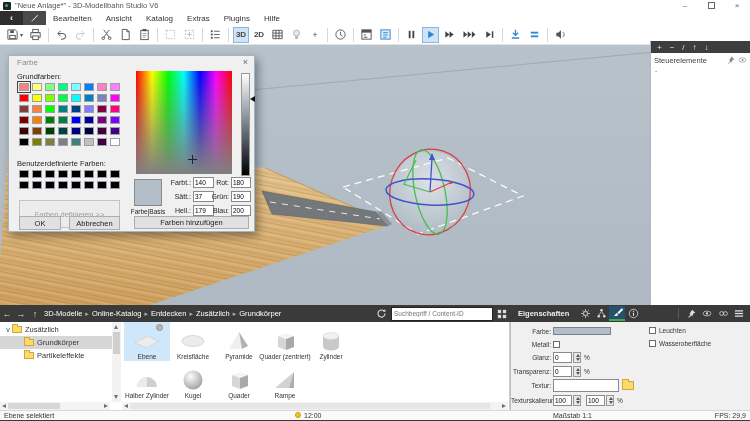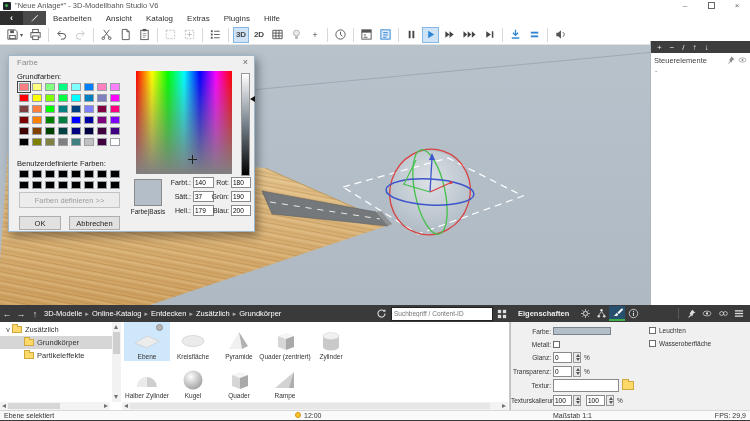--- a/index.html
+++ b/index.html
@@ -447,21 +447,21 @@
         <span class="cswatch" style="background-color: rgb(0, 0, 0);"></span>
         <span class="cswatch" style="background-color: rgb(0, 0, 0);"></span>
         <span class="cswatch" style="background-color: rgb(0, 0, 0);"></span>
         <span class="cswatch" style="background-color: rgb(0, 0, 0);"></span>
         <span class="cswatch" style="background-color: rgb(0, 0, 0);"></span>
         <span class="cswatch" style="background-color: rgb(0, 0, 0);"></span>
         <span class="cswatch" style="background-color: rgb(0, 0, 0);"></span>
         <span class="cswatch" style="background-color: rgb(0, 0, 0);"></span>
         <span class="cswatch" style="background-color: rgb(0, 0, 0);"></span>
       </div>
-    <div class="dlg-btn disabled" style="left:10px;top:136px;width:101px;height:16px">Farben definieren &gt;&gt;</div>
+    <div class="dlg-btn disabled" style="left:10px;top:144px;width:101px;height:28px">Farben definieren &gt;&gt;</div>
     <div class="dlg-btn" style="left:10px;top:160px;width:42px;height:14px">OK</div>
     <div class="dlg-btn" style="left:60px;top:160px;width:51px;height:14px">Abbrechen</div>
 
     <div class="spectrum">
       <div class="xhair" style="left:52px;top:84px"></div>
     </div>
     <div class="lumbar"></div>
     <div class="lumarrow"></div>
 
     <div class="preview" style="background-color: rgb(180, 190, 200);"></div>
@@ -485,20 +485,21 @@
       </div>
     <div class="fld" style="left:198px;top:135px">
         <label style="width:22px">Grün:</label>
         <input style="width: 16px; margin-left: 2px;" value="190">
       </div>
     <div class="fld" style="left:198px;top:149px">
         <label style="width:22px">Blau:</label>
         <input style="width: 16px; margin-left: 2px;" value="200">
       </div>
 
+    <div class="dlg-btn" style="left:125px;top:160px;width:115px;height:13px">Farben hinzufügen</div>
   </div>
 
   <div class="catbar">
     <div class="nav">←</div>
     <div class="nav">→</div>
     <div class="nav">↑</div>
     <span class="crumb">3D-Modelle</span>
     <span class="crumbsep">▸</span>
     <span class="crumb">Online-Katalog</span>
     <span class="crumbsep">▸</span>

